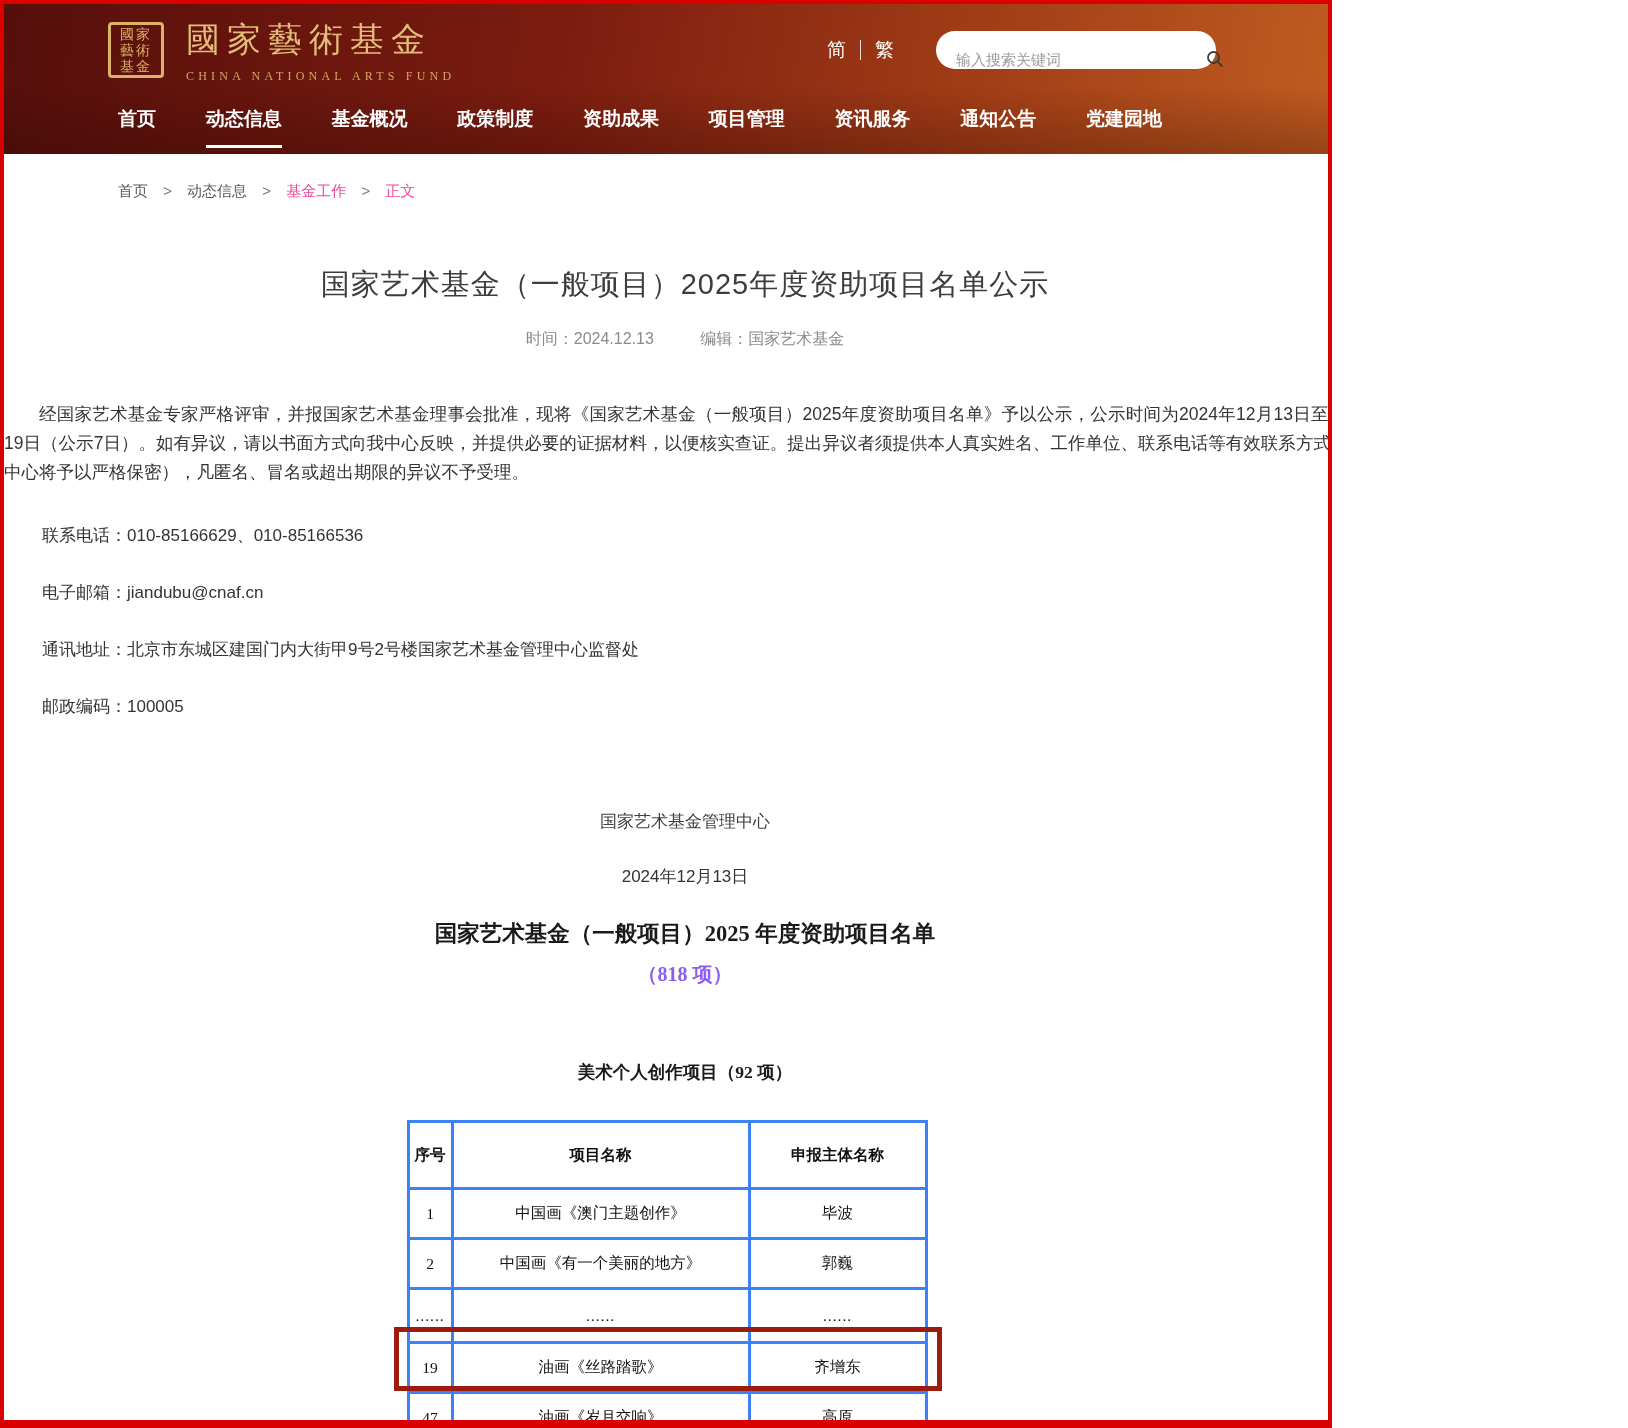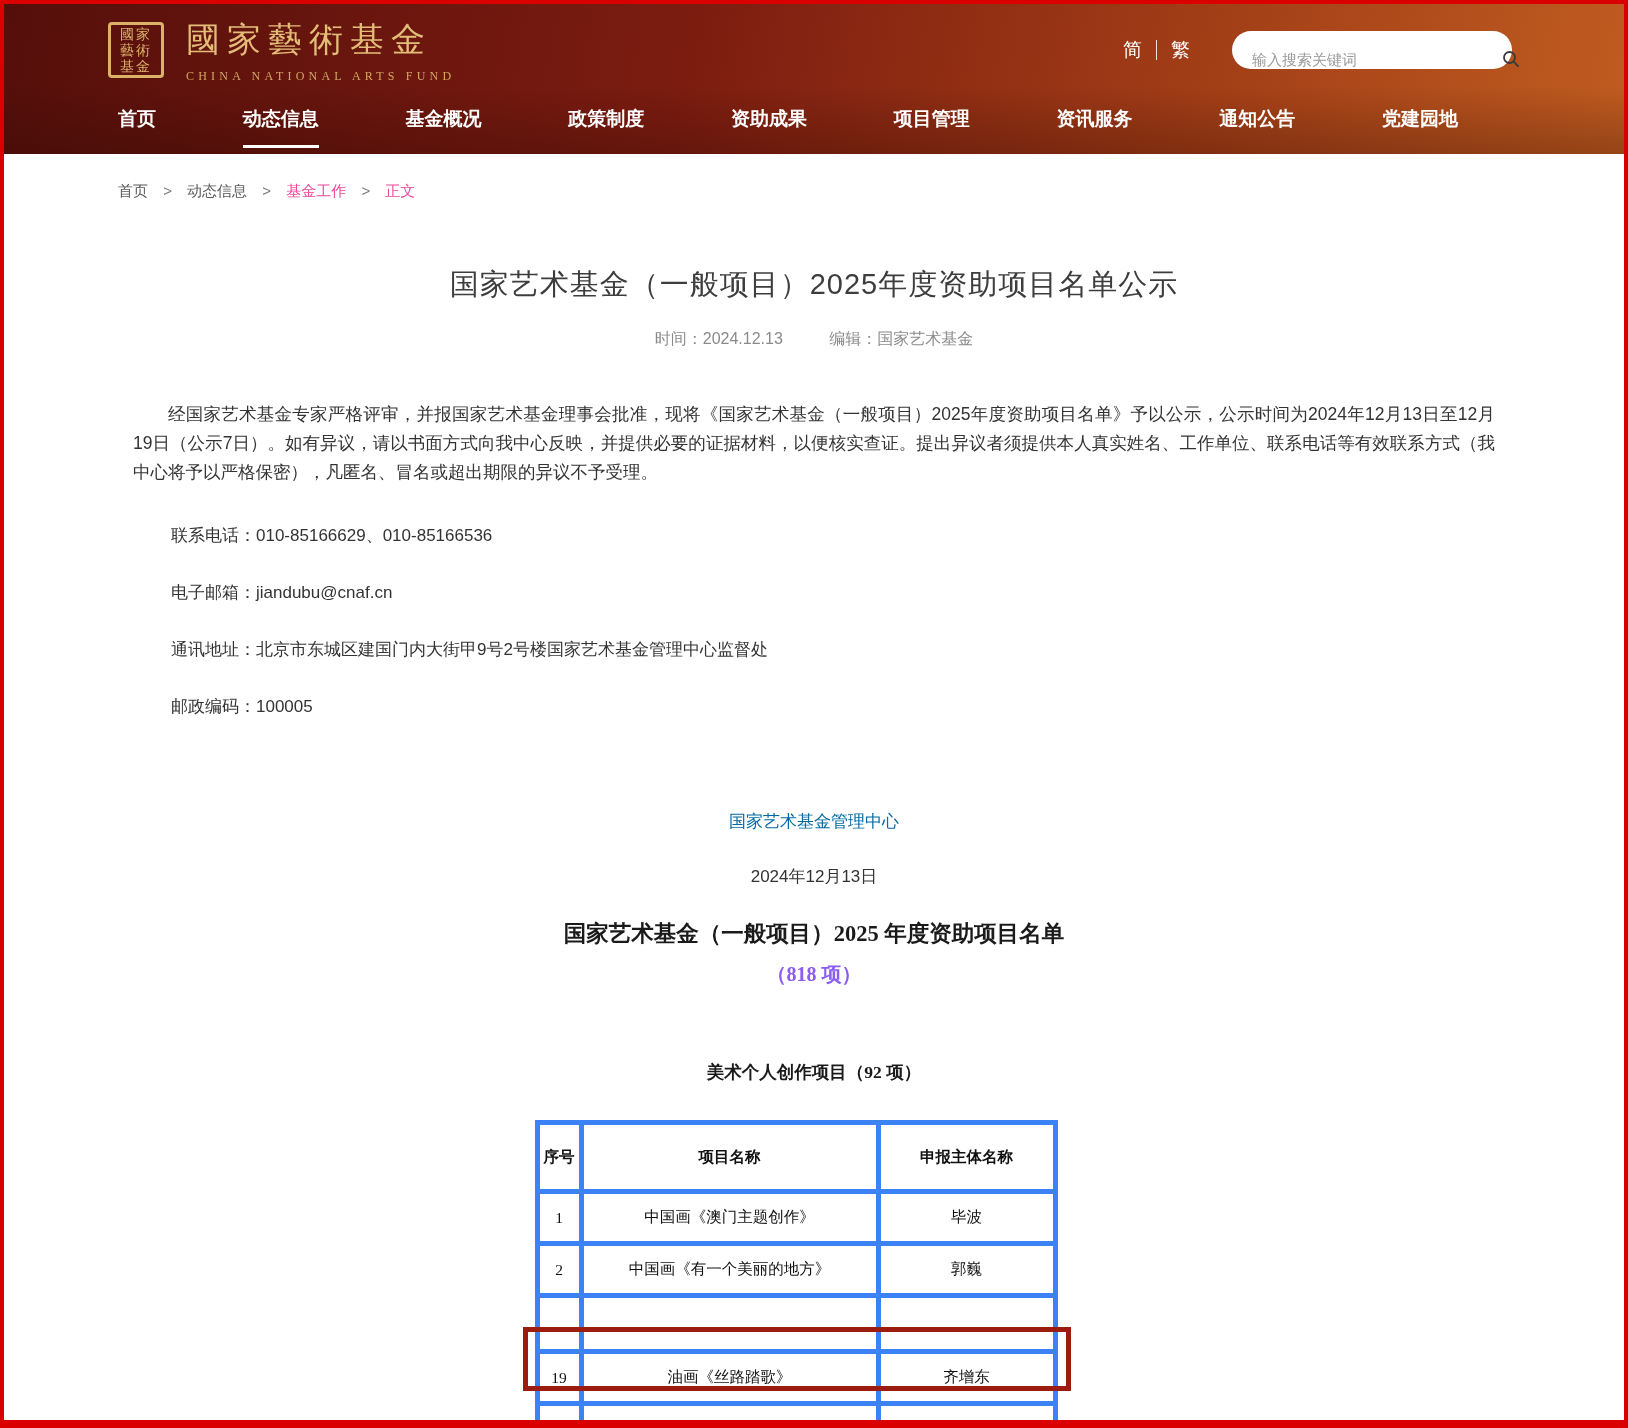--- a/index.html
+++ b/index.html
@@ -1,17 +1,17 @@
 <!DOCTYPE html>
 <html><head>
 <meta charset="utf-8">
 <style>
   html,body { margin:0; padding:0; background:#fff; }
   .page {
-    position:relative; width:1628px; height:1428px; box-sizing:border-box;
+    position:relative; width:1332px; height:1428px; box-sizing:border-box;
     border:4px solid #db0000; border-bottom-width:8px;
     background:#ffffff; overflow:hidden;
     font-family:"Liberation Sans", sans-serif;
   }
 
   
   .site-header {
     height:150px; color:#fff;
     background:
       linear-gradient(to bottom, rgba(0,0,0,0) 55%, rgba(40,5,0,.28) 100%),
@@ -53,33 +53,33 @@
   .crumb-sep { margin:0 11px; color:#787878; }
 
   
   .content { width:1362px; margin:0 auto; }
   .article-title { margin:64px 0 0; text-align:center; font-size:29px; font-weight:500; color:#3d3d3d; letter-spacing:1px; }
   .article-meta { margin-top:24px; text-align:center; color:#8a8a8a; font-size:16px; }
   .meta-editor { margin-left:42px; }
   .article-body-p { margin:50px 0 0; font-size:17.5px; color:#333; line-height:29px; text-align:justify; text-indent:2em; }
   .contact-line { margin-top:34px; font-size:17px; color:#333; padding-left:38px; }
   .contact-line.first { margin-top:37px; }
-  .sig { text-align:center; margin-top:92px; font-size:17px; color:#0369a1; }
+  .sig { text-align:center; margin-top:92px; font-size:17px; color:#404040; }
   .sig-date { text-align:center; margin-top:32px; font-size:17px; color:#333; }
   .list-title { text-align:center; margin-top:30px; font-family:"Liberation Serif", serif; font-weight:bold; font-size:22.5px; color:#1a1a1a; }
   .list-count { text-align:center; margin-top:12px; font-family:"Liberation Serif", serif; font-weight:bold; font-size:20px; color:#8b5cf6; }
   .section-title { text-align:center; margin-top:72px; font-family:"Liberation Serif", serif; font-weight:bold; font-size:17.5px; color:#1a1a1a; }
 
   
   .table-wrap { position:relative; margin-top:36px; }
   table.project-table {
     border-collapse:collapse; margin:0 auto; transform:translateX(-18px);
     font-family:"Liberation Serif", serif; color:#111;
   }
-  .project-table th, .project-table td { border:5px solid #3b82f6; text-align:center; padding:0; }
+  .project-table th, .project-table td { border:3px solid #3b82f6; text-align:center; padding:0; }
   .project-table th { height:64px; font-size:15.5px; font-weight:bold; }
   .project-table td { height:47px; font-size:15.5px; }
   .project-table tr.dots-row td { height:51px; letter-spacing:1px; }
   .col-no { width:44px; }
   .col-project { width:297px; }
   .col-applicant { width:177px; }
   .highlight-box {
     position:absolute; left:390px; top:207px; width:548px; height:64px;
     border:5px solid #9c1c10; box-sizing:border-box; pointer-events:none; z-index:5;
   }

